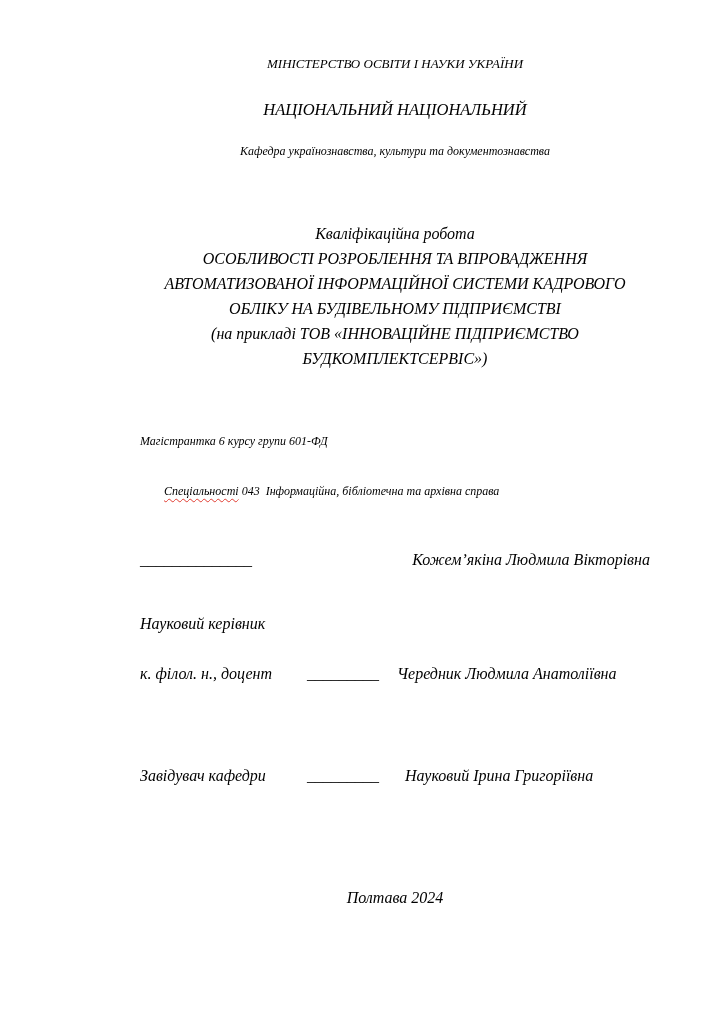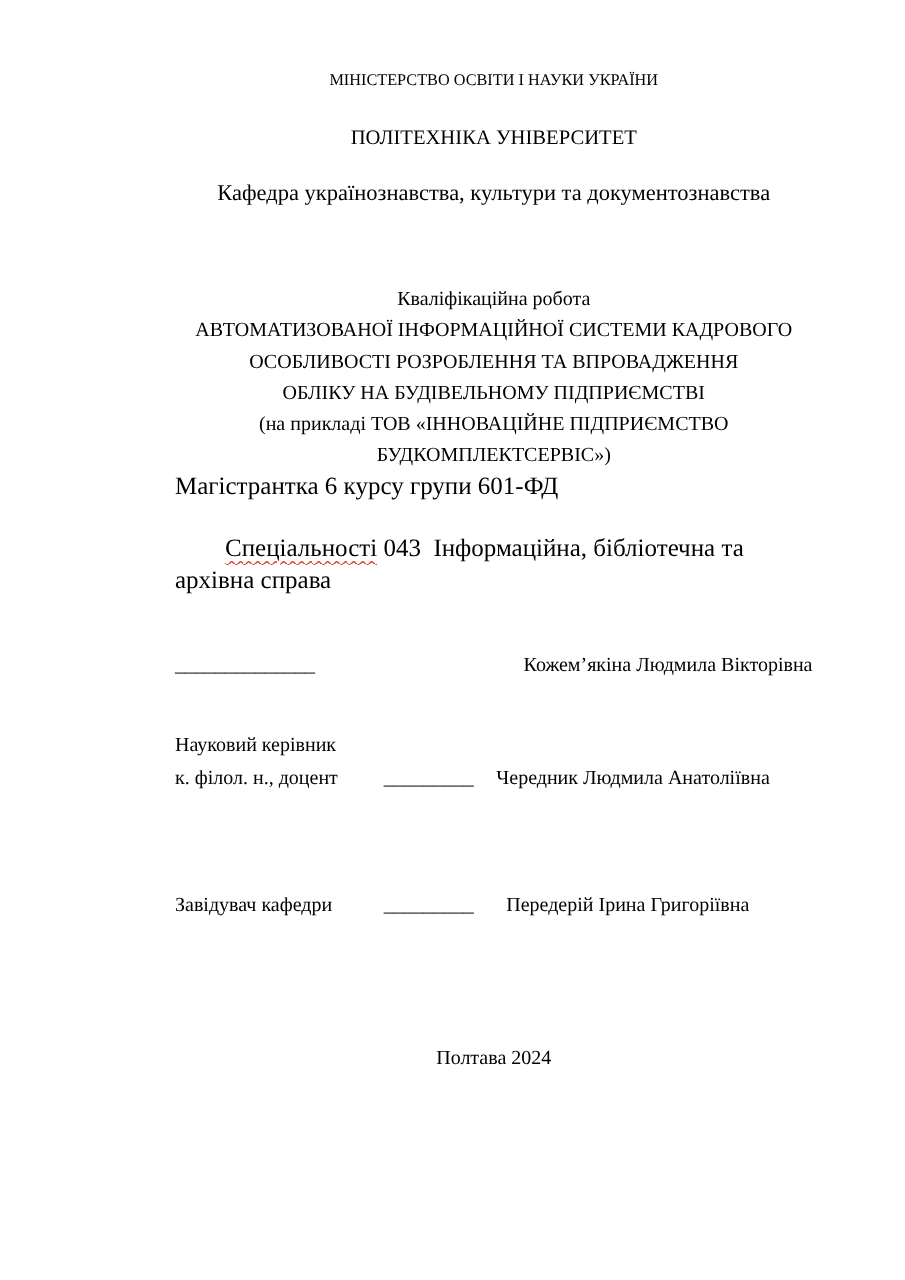--- a/index.html
+++ b/index.html
@@ -9,78 +9,79 @@
     height: 1024px;
     font-family: "Liberation Serif", serif;
     color: #000000;
     overflow: hidden;
   }
   .page {
     width: 724px;
     height: 1024px;
     background: #ffffff;
     padding: 56px 74px 0 140px;
+    font-style: italic;
   }
   .content { width: 510px; }
   .center { text-align: center; }
 
   .ministry { font-size: 13px; line-height: 16px; }
 
   .university { font-size: 16.5px; line-height: 28px; margin-top: 24px; }
 
-  .department { font-size: 18px; margin-top: 20px; }
+  .department { font-size: 12px; margin-top: 20px; }
 
   .work-block { font-size: 16px; line-height: 25px; margin-top: 62px; }
 
-  .student-block { font-size: 20px; line-height: 25px; }
+  .student-block { font-size: 12px; line-height: 25px; margin-top: 58px; }
   .pre { white-space: pre-wrap; }
   .misspelled {
     text-decoration-line: underline;
     text-decoration-style: wavy;
     text-decoration-color: #e03c32;
     text-decoration-thickness: 1px;
     text-underline-offset: 3px;
   }
 
   .sig-row {
     display: flex;
     justify-content: space-between;
     align-items: flex-end;
     font-size: 16px;
     margin-top: 22px;
   }
 
   .supervisor-block { margin-top: 42px; font-size: 16px; line-height: 26px; }
-  .row3 { display: flex; align-items: baseline; }
+  .row3 { display: flex; align-items: baseline; margin-top: 24px; }
   .row3 .label { width: 167px; flex: 0 0 167px; }
   .row3 .name { margin-left: 18px; }
 
   .head-row { margin-top: 80px; font-size: 16px; }
   .head-row .name { margin-left: 26px; }
 
   .city { margin-top: 104px; font-size: 16px; }
 </style>
 </head>
 <body>
 
 <div class="page">
   <div class="content">
 
     <div class="center ministry">МІНІСТЕРСТВО ОСВІТИ І НАУКИ УКРАЇНИ</div>
 
     <div class="center university">
-      <div>ПОЛІТЕХНІКА УНІВЕРСИТЕТ</div>
+      <div>НАЦІОНАЛЬНИЙ НАЦІОНАЛЬНИЙ</div>
     </div>
 
     <div class="center department">Кафедра українознавства, культури та документознавства</div>
 
     <div class="center work-block">
       <div>Кваліфікаційна робота</div>
+      <div>ОСОБЛИВОСТІ РОЗРОБЛЕННЯ ТА ВПРОВАДЖЕННЯ</div>
       <div>АВТОМАТИЗОВАНОЇ ІНФОРМАЦІЙНОЇ СИСТЕМИ КАДРОВОГО</div>
-      <div>ОСОБЛИВОСТІ РОЗРОБЛЕННЯ ТА ВПРОВАДЖЕННЯ</div>
       <div>ОБЛІКУ НА БУДІВЕЛЬНОМУ ПІДПРИЄМСТВІ</div>
       <div>(на прикладі ТОВ «ІННОВАЦІЙНЕ ПІДПРИЄМСТВО</div>
       <div>БУДКОМПЛЕКТСЕРВІС»)</div>
     </div>
 
     <div class="student-block">
       <div>Магістрантка 6 курсу групи 601-ФД</div>
       <div class="pre">
         <span class="misspelled">Спеціальності</span><span class="pre"> 043  Інформаційна, бібліотечна та архівна справа</span>
       </div>
@@ -96,19 +97,19 @@
       <div class="row3">
         <span class="label">к. філол. н., доцент</span>
         <span>_________</span>
         <span class="name">Чередник Людмила Анатоліївна</span>
       </div>
     </div>
 
     <div class="row3 head-row">
       <span class="label">Завідувач кафедри</span>
       <span>_________</span>
-      <span class="name">Передерій Ірина Григоріївна</span>
+      <span class="name">Науковий Ірина Григоріївна</span>
     </div>
 
     <div class="center city">Полтава 2024</div>
 
   </div>
 </div>
 
 </body></html>

